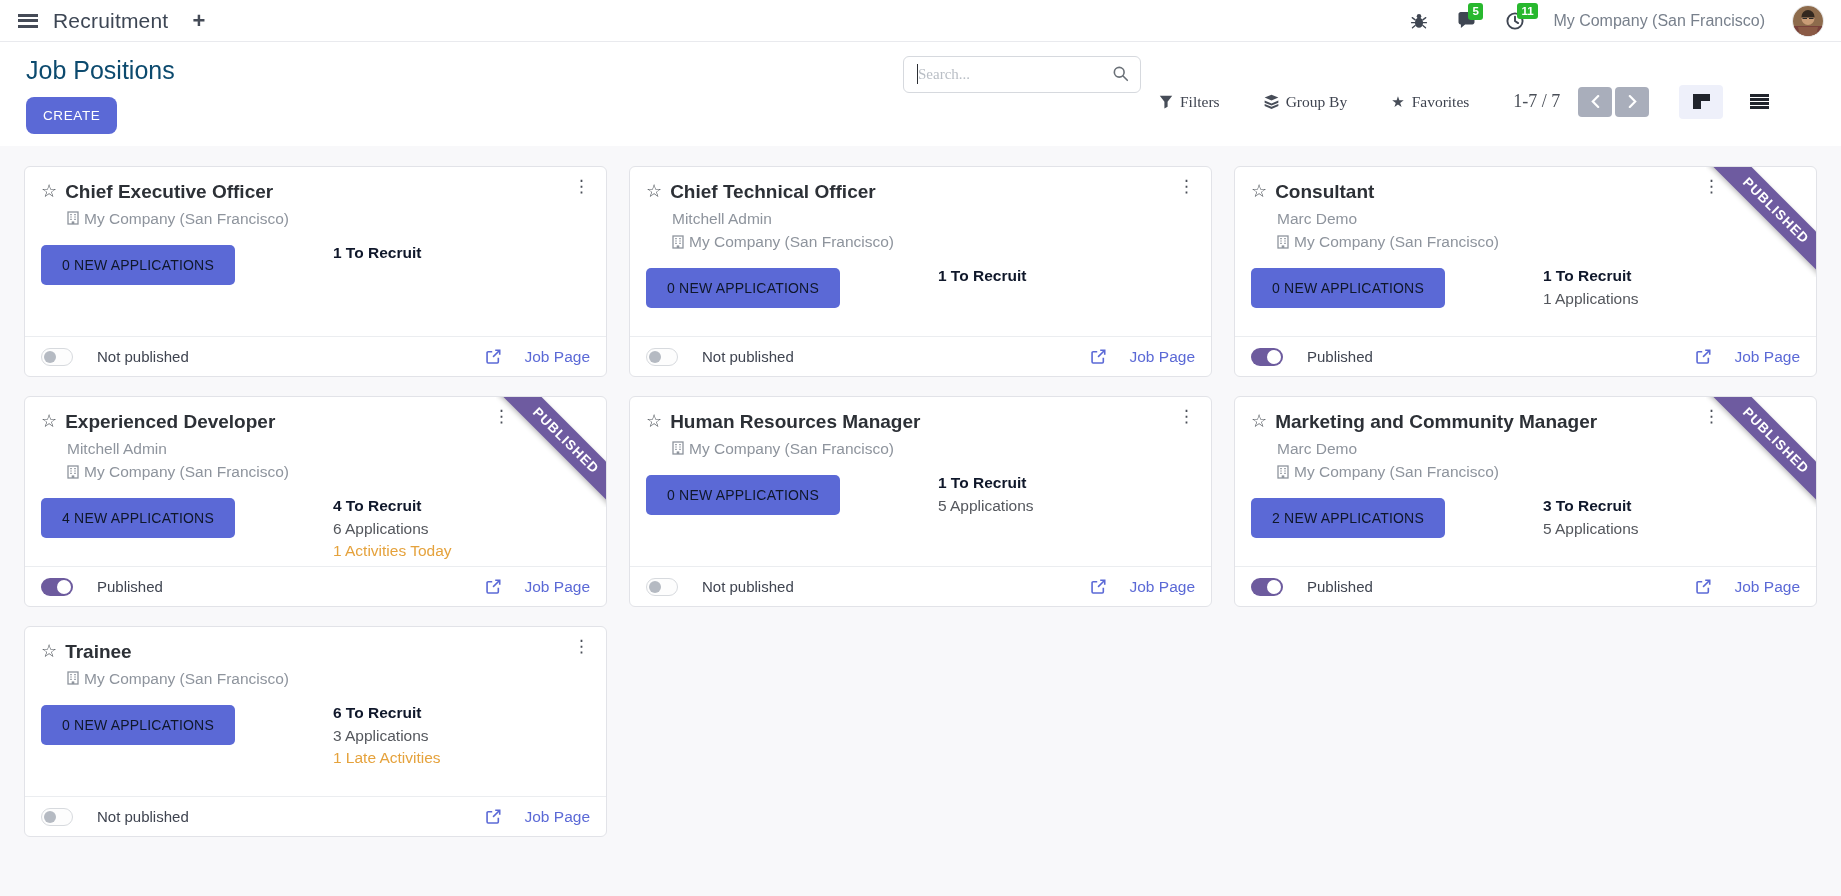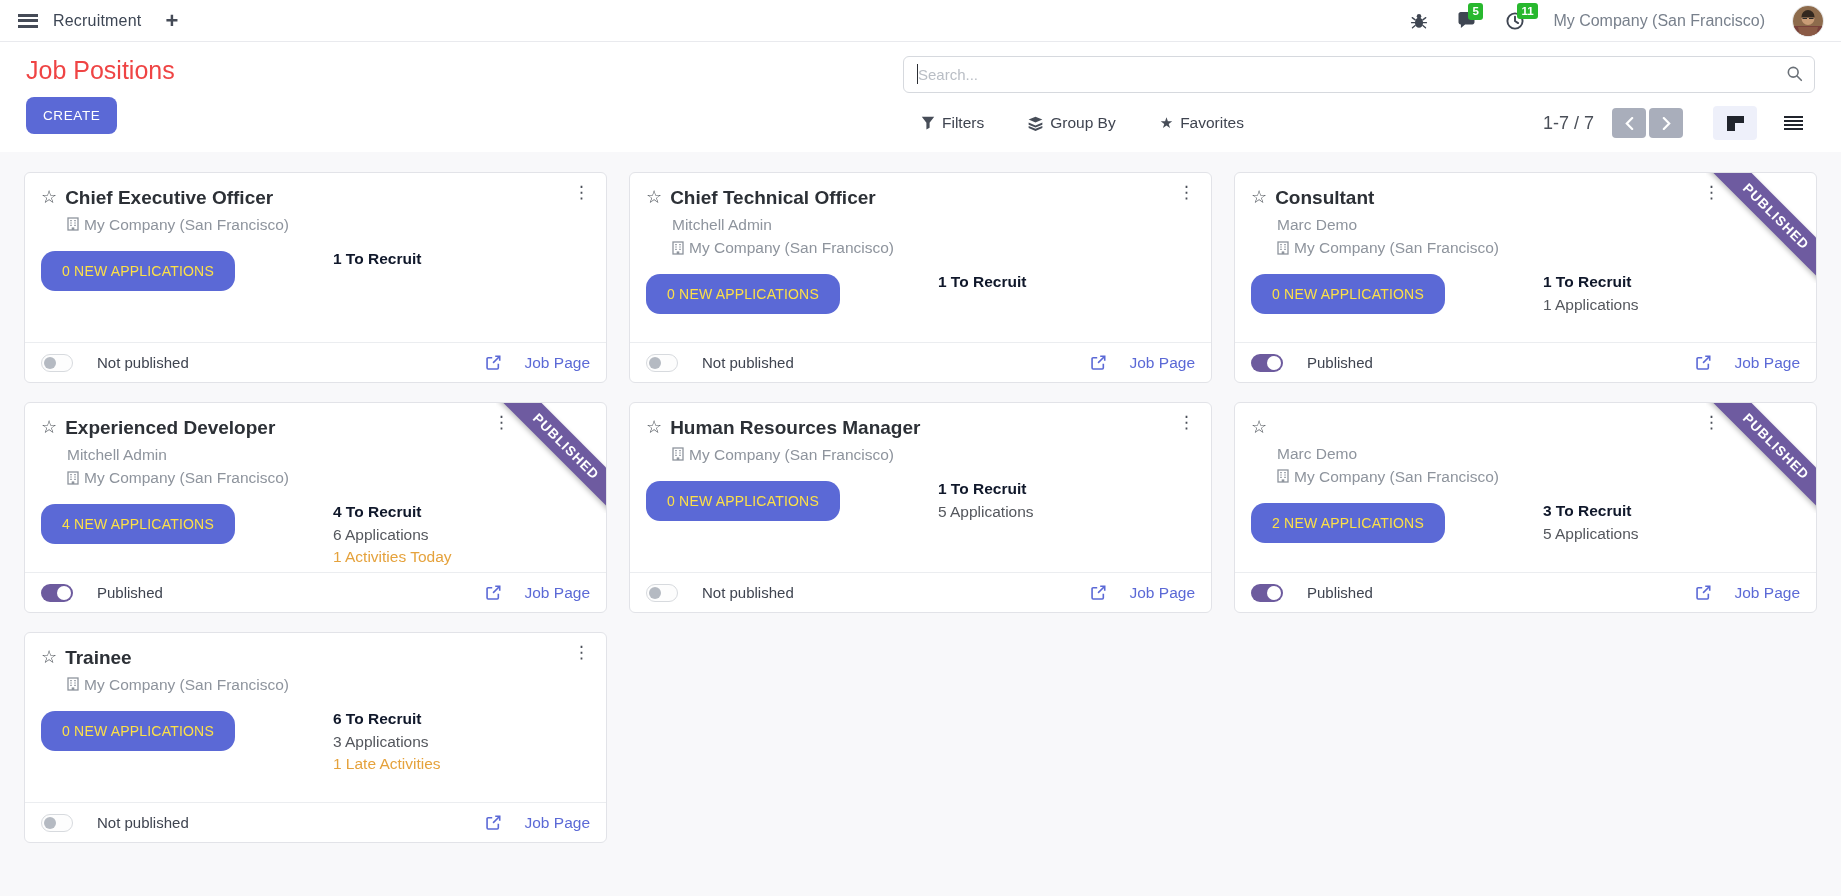--- a/index.html
+++ b/index.html
@@ -2,35 +2,35 @@
 <html><head>
 <meta charset="utf-8">
 <style>
   * { margin:0; padding:0; box-sizing:border-box; }
   html,body { width:1841px; height:896px; font-family:"Liberation Sans", sans-serif; background:#f8f8fa; overflow:hidden; }
 
   
   .navbar { height:42px; background:#fff; border-bottom:1px solid #e9eaee; display:flex; align-items:center; padding:0 18px; position:relative; z-index:5; }
   .burger { width:20px; height:14px; border-top:3px solid #454b57; border-bottom:3px solid #454b57; position:relative; cursor:pointer; }
   .burger::after { content:""; position:absolute; left:0; right:0; top:2.5px; height:3px; background:#454b57; }
-  .app-title { margin-left:15px; font-size:16px; color:#3d4654; letter-spacing:.2px; }
+  .app-title { margin-left:15px; font-size:21px; color:#3d4654; letter-spacing:.2px; }
   .plus-btn { margin-left:24px; font-size:22px; color:#454b57; font-weight:bold; cursor:pointer; line-height:1; }
   .nav-right { margin-left:auto; display:flex; align-items:center; gap:28px; }
   .nav-icon { position:relative; color:#3f4652; display:flex; cursor:pointer; }
   .nav-icon svg { display:block; }
   .badge { position:absolute; top:-8px; left:12px; background:#28b82e; color:#fff; font-size:11.5px; font-weight:bold; padding:1px 4px; border-radius:3px; line-height:1.3; }
   .company-switcher { font-size:16px; color:#78808c; cursor:pointer; }
   .avatar { width:30px; height:30px; border-radius:50%; overflow:hidden; cursor:pointer; box-shadow:0 0 0 1px rgba(0,0,0,.1); }
 
   
   .control { background:#fff; padding:14px 26px 12px; display:flex; }
   .cp-left { display:flex; flex-direction:column; }
-  .page-title { font-size:25px; color:#ef4444; font-weight:400; }
+  .page-title { font-size:25px; color:#0c4a6e; font-weight:400; }
   .create-btn { margin-top:12px; background:#5b69d6; color:#fff; border:none; font-size:13.5px; letter-spacing:.6px; padding:11px 17px; border-radius:8px; cursor:pointer; align-self:flex-start; font-family:inherit; }
-  .cp-right { margin-left:auto; width:912px; display:flex; flex-direction:column; }
+  .cp-right { margin-left:auto; width:912px; display:flex; flex-direction:row;font-family:Liberation Serif, serif; }
   .search-wrap { position:relative; }
   .search-input { width:100%; height:37px; border:1px solid #d6d9de; border-radius:6px; padding:0 38px 0 14px; font-size:15px; color:#3f4450; font-family:inherit; outline:none; background:#fff; }
   .search-input::placeholder { color:#b9bec5; }
   .caret { position:absolute; left:14px; top:8px; width:1px; height:20px; background:#2b2e33; animation:blink 1.1s steps(2) infinite; }
   @keyframes blink { 50% { opacity:0; } }
   .search-icon { position:absolute; right:12px; top:9px; color:#6a7077; }
   .filters-row { margin-top:13px; display:flex; align-items:center; padding-left:18px; }
   .f-item { display:flex; align-items:center; gap:7px; color:#3f4450; font-size:15.5px; cursor:pointer; margin-right:44px; }
   .f-item svg { color:#474d58; }
   .fav-star { font-size:15px; color:#474d58; }
@@ -52,21 +52,21 @@
   .card { background:#fff; border:1px solid #e2e3e8; border-radius:6px; min-height:211px; position:relative; overflow:hidden; display:flex; flex-direction:column; cursor:pointer; }
   .card-head { padding:13px 110px 0 16px; display:flex; align-items:flex-start; }
   .fav-outline { font-size:18px; color:#4a5057; margin-right:8px; line-height:1.25; cursor:pointer; }
   .job-title { font-size:19px; color:#2c3036; font-weight:600; line-height:1.25; }
   .kebab { position:absolute; top:11px; right:16px; font-size:17px; color:#4a4f58; cursor:pointer; z-index:3; line-height:1; }
   .card.has-ribbon .kebab { right:96px; }
   .sub-block { margin:3px 0 0 42px; }
   .sub-line { font-size:15.5px; color:#8e949d; line-height:1.5; display:flex; align-items:center; gap:5px; }
   .sub-line svg { flex:0 0 auto; color:#8e949d; }
   .body-row { padding:15px 16px 0; position:relative; flex:1; }
-  .app-btn { background:#5b69d6; color:#fde047; border:none; border-radius:14px; font-size:14px; letter-spacing:.2px; padding:12px 21px; cursor:pointer; font-family:inherit; }
+  .app-btn { background:#5b69d6; color:#0f172a; border:none; border-radius:5px; font-size:14px; letter-spacing:.2px; padding:12px 21px; cursor:pointer; font-family:inherit; }
   .stats { position:absolute; left:53%; top:15px; font-size:15.5px; line-height:1.0; }
   .stat-recruit { color:#0f172a; font-weight:bold; margin-bottom:7px; }
   .stat-apps { color:#54575d; margin-bottom:7px; }
   .stat-activity { color:#e5a23c; }
   .card-footer { border-top:1px solid #ebedf0; min-height:40px; padding:8px 16px; display:flex; align-items:center; }
   .toggle { width:32px; height:18px; border-radius:10px; position:relative; cursor:pointer; flex:0 0 auto; }
   .toggle.off { background:#fdfdfd; border:1px solid #d7dade; }
   .toggle.off::after { content:""; position:absolute; left:2px; top:2px; width:12px; height:12px; border-radius:50%; background:#b5bac2; }
   .toggle.on { background:#6d5b9e; }
   .toggle.on::after { content:""; position:absolute; right:2px; top:2px; width:14px; height:14px; border-radius:50%; background:#fff; }
@@ -382,20 +382,21 @@
       </div>
     </div>
   </div>
       <div class="card has-ribbon">
     <div class="ribbon">
           <span>PUBLISHED</span>
         </div>
     <span class="kebab">⋮</span>
     <div class="card-head">
       <span class="fav-outline">☆</span>
+      <span class="job-title">Marketing and Community Manager</span>
     </div>
     <div class="sub-block">
       <div class="sub-line">
             <span>Marc Demo</span>
           </div>
       <div class="sub-line">
         <svg width="12" height="14" viewBox="0 0 12 14">
               <rect x="1" y="1" width="10" height="12" fill="none" stroke="currentColor" stroke-width="1.3"></rect>
               <path d="M3.2 3.6h1.6M3.2 6h1.6M3.2 8.4h1.6M7.2 3.6h1.6M7.2 6h1.6M7.2 8.4h1.6" stroke="currentColor" stroke-width="1.1"></path>
               <rect x="4.7" y="10.4" width="2.6" height="2.6" fill="currentColor"></rect>

